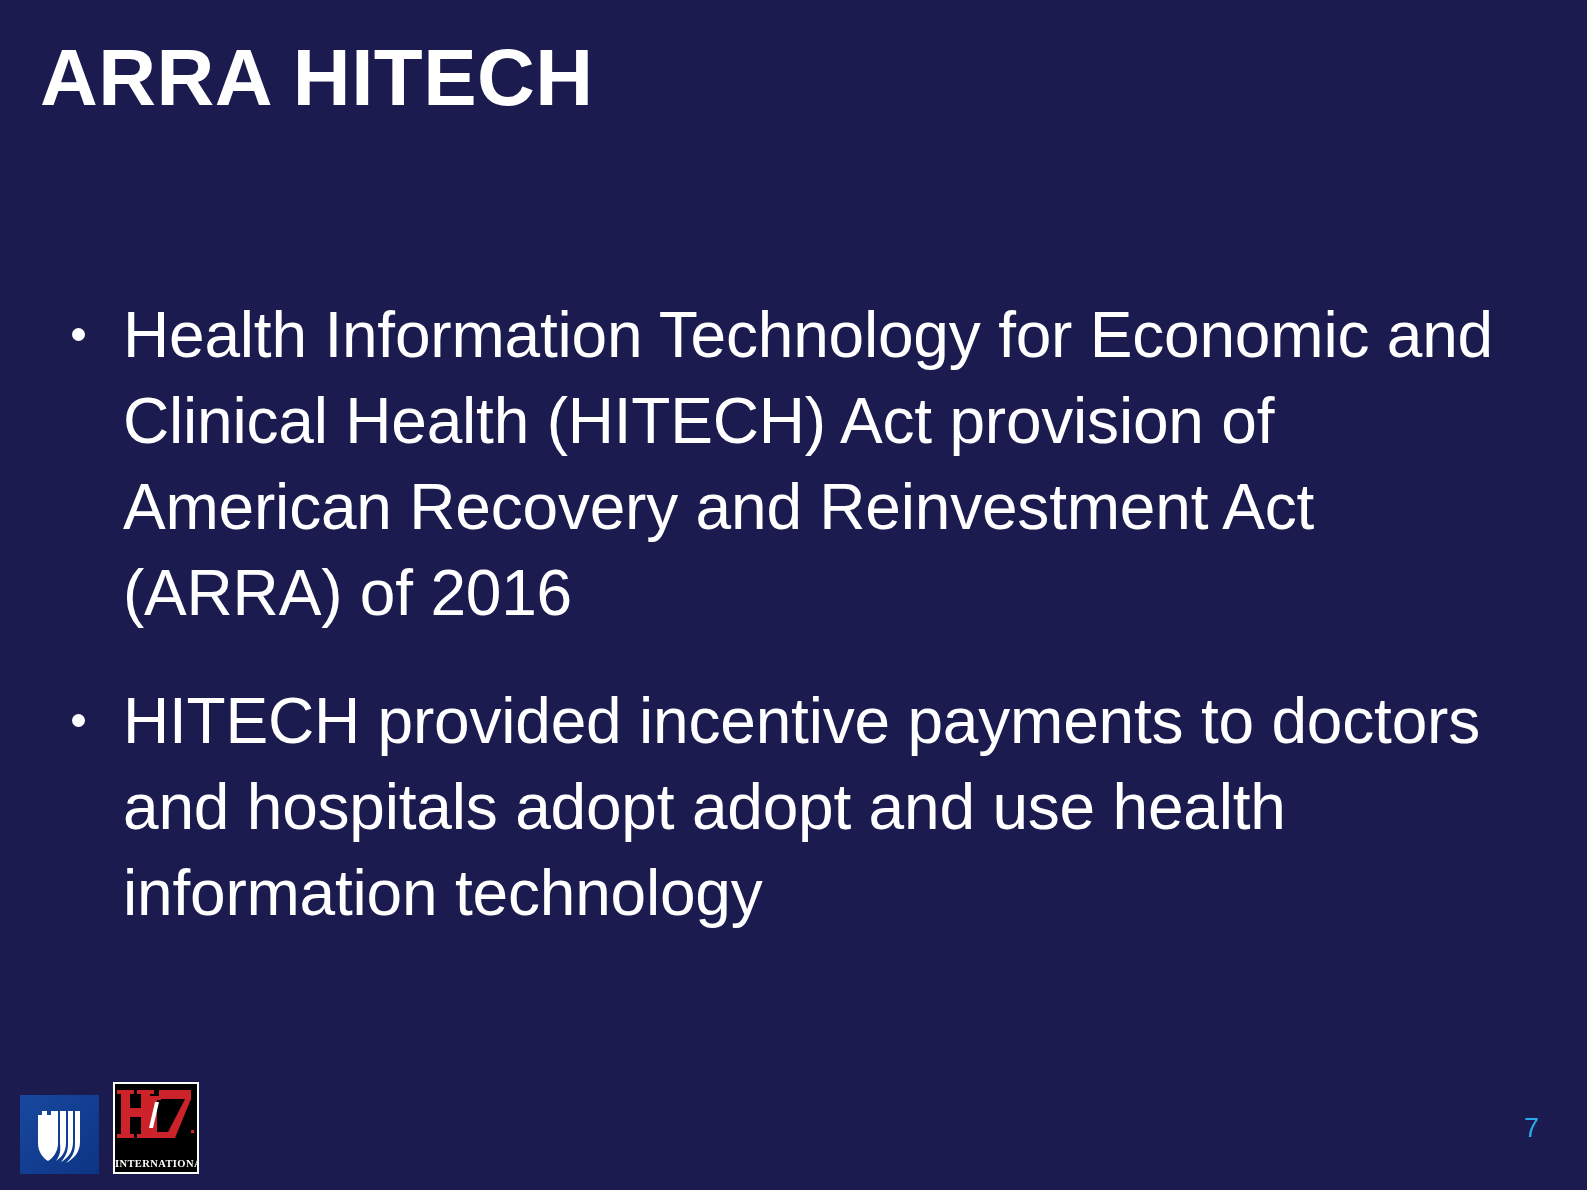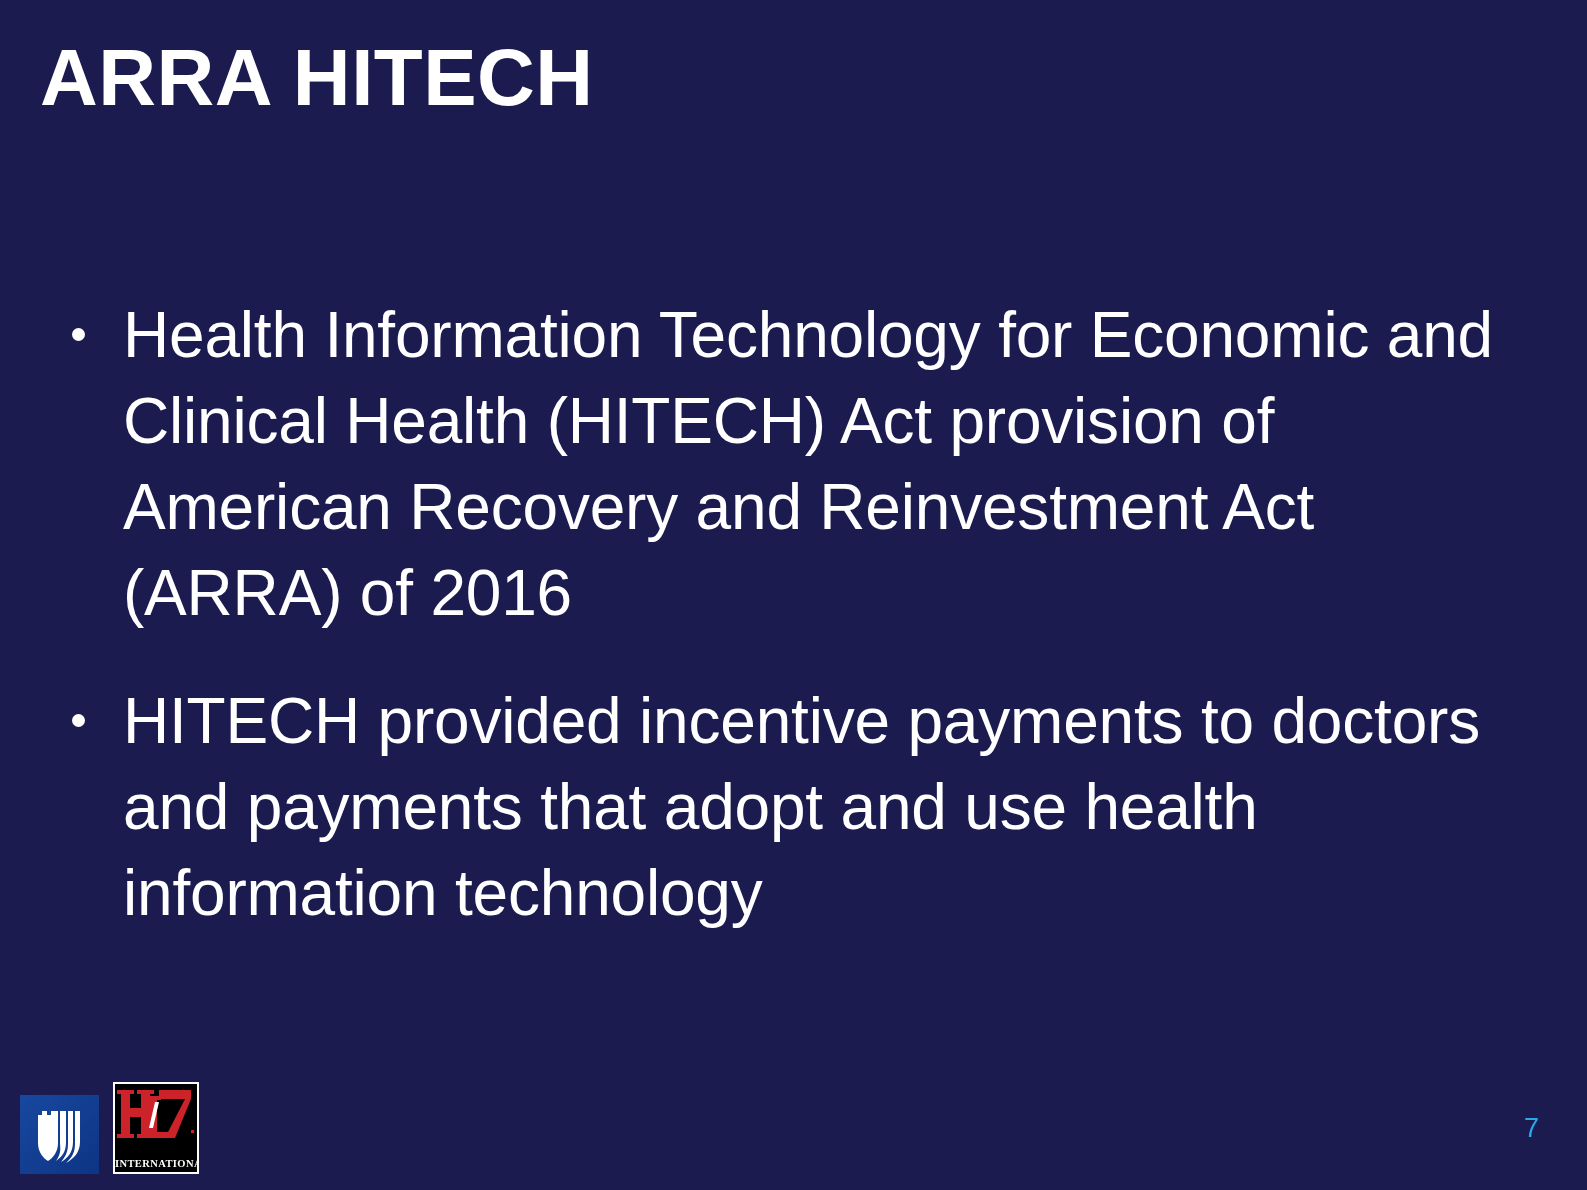--- a/index.html
+++ b/index.html
@@ -152,21 +152,21 @@
 
   <div class="body-list">
 
     <div class="bullet-item">
       <span class="bullet-marker"></span>
       <span class="bullet-text">Health Information Technology for Economic and Clinical Health (HITECH) Act provision of American Recovery and Reinvestment Act (ARRA) of 2016</span>
     </div>
 
     <div class="bullet-item">
       <span class="bullet-marker"></span>
-      <span class="bullet-text">HITECH provided incentive payments to doctors and payments that adopt and use health information technology</span>
+      <span class="bullet-text">HITECH provided incentive payments to doctors and hospitals adopt adopt and use health information technology</span>
     </div>
 
   </div>
 
   <div class="logo-strip">
 
     <div class="duke-logo">
       <svg width="79" height="79" viewBox="0 0 79 79" aria-hidden="true">
 
         <path d="M18 16 L18 20 L22 20 L22 16 L27 16 L27 20 L31 20 L31 16 L38 16

